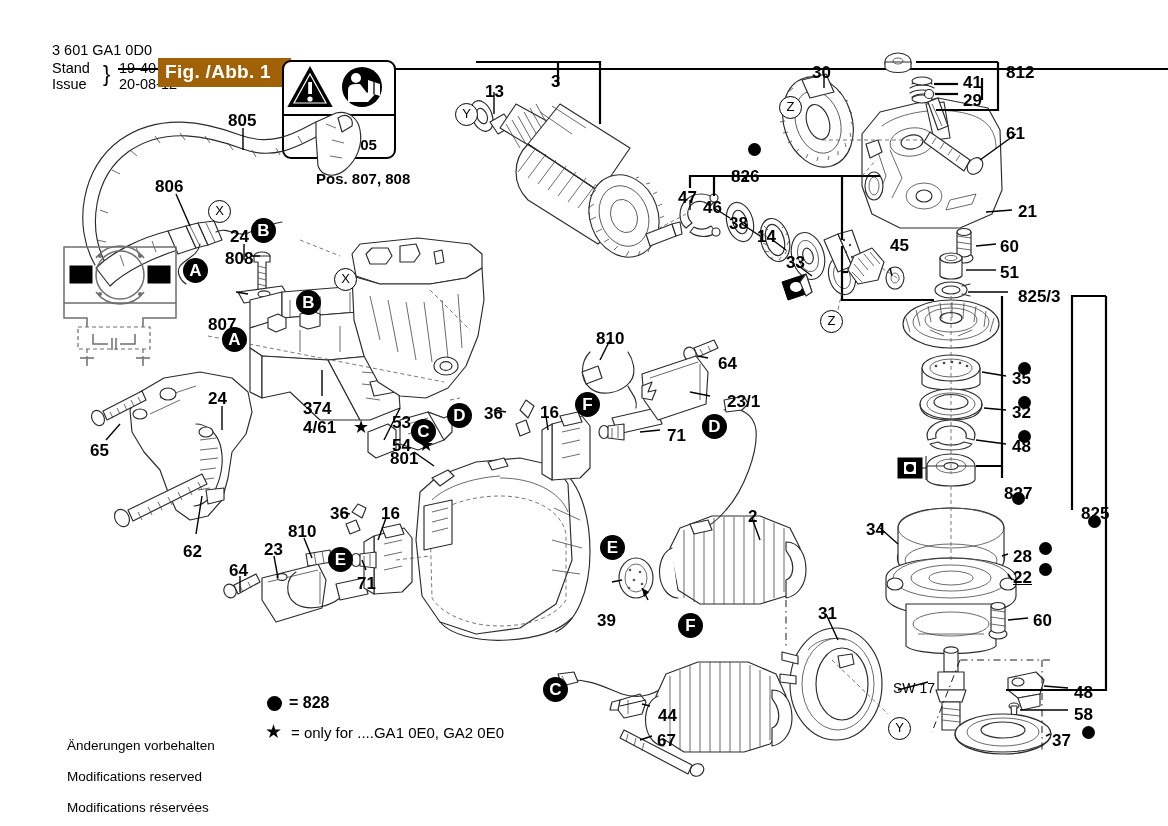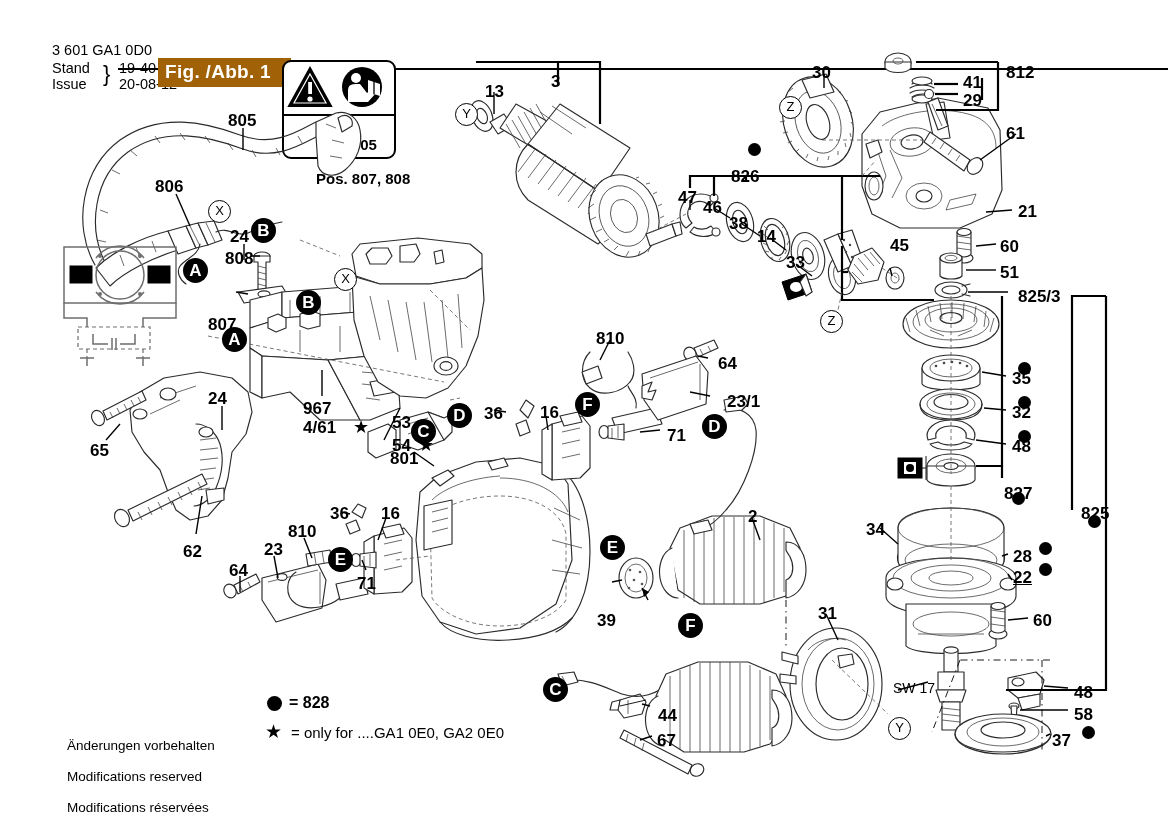--- a/index.html
+++ b/index.html
@@ -774,21 +774,21 @@
       <div class="lbl" style="left: 230px; top: 228px;">24</div>
       <div class="lbl" style="left: 208px; top: 390px;">24</div>
       <div class="lbl" style="left: 90px; top: 442px;">65</div>
       <div class="lbl" style="left: 183px; top: 543px;">62</div>
       <div class="lbl" style="left: 229px; top: 562px;">64</div>
       <div class="lbl" style="left: 264px; top: 541px;">23</div>
       <div class="lbl" style="left: 288px; top: 523px;">810</div>
       <div class="lbl" style="left: 357px; top: 575px;">71</div>
       <div class="lbl" style="left: 330px; top: 505px;">36</div>
       <div class="lbl" style="left: 381px; top: 505px;">16</div>
-      <div class="lbl" style="left: 303px; top: 400px;">967</div>
+      <div class="lbl" style="left: 303px; top: 400px;">374</div>
       <div class="lbl" style="left: 303px; top: 419px;">4/61</div>
       <div class="lbl" style="left: 392px; top: 414px;">53</div>
       <div class="lbl" style="left: 392px; top: 437px;">54</div>
       <div class="lbl" style="left: 484px; top: 405px;">36</div>
       <div class="lbl" style="left: 540px; top: 404px;">16</div>
       <div class="lbl" style="left: 667px; top: 427px;">71</div>
       <div class="lbl" style="left: 390px; top: 450px;">801</div>
       <div class="lbl" style="left: 597px; top: 612px;">39</div>
       <div class="lbl" style="left: 596px; top: 330px;">810</div>
       <div class="lbl" style="left: 718px; top: 355px;">64</div>

